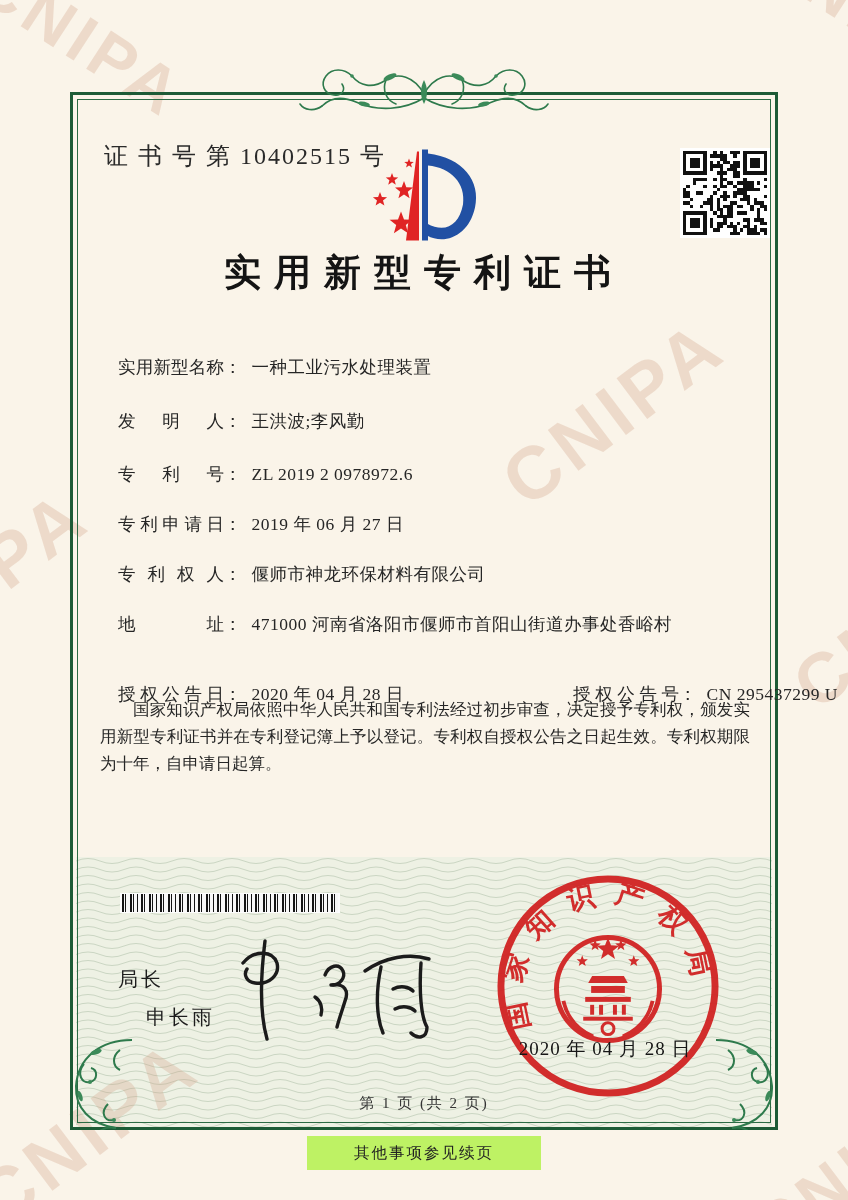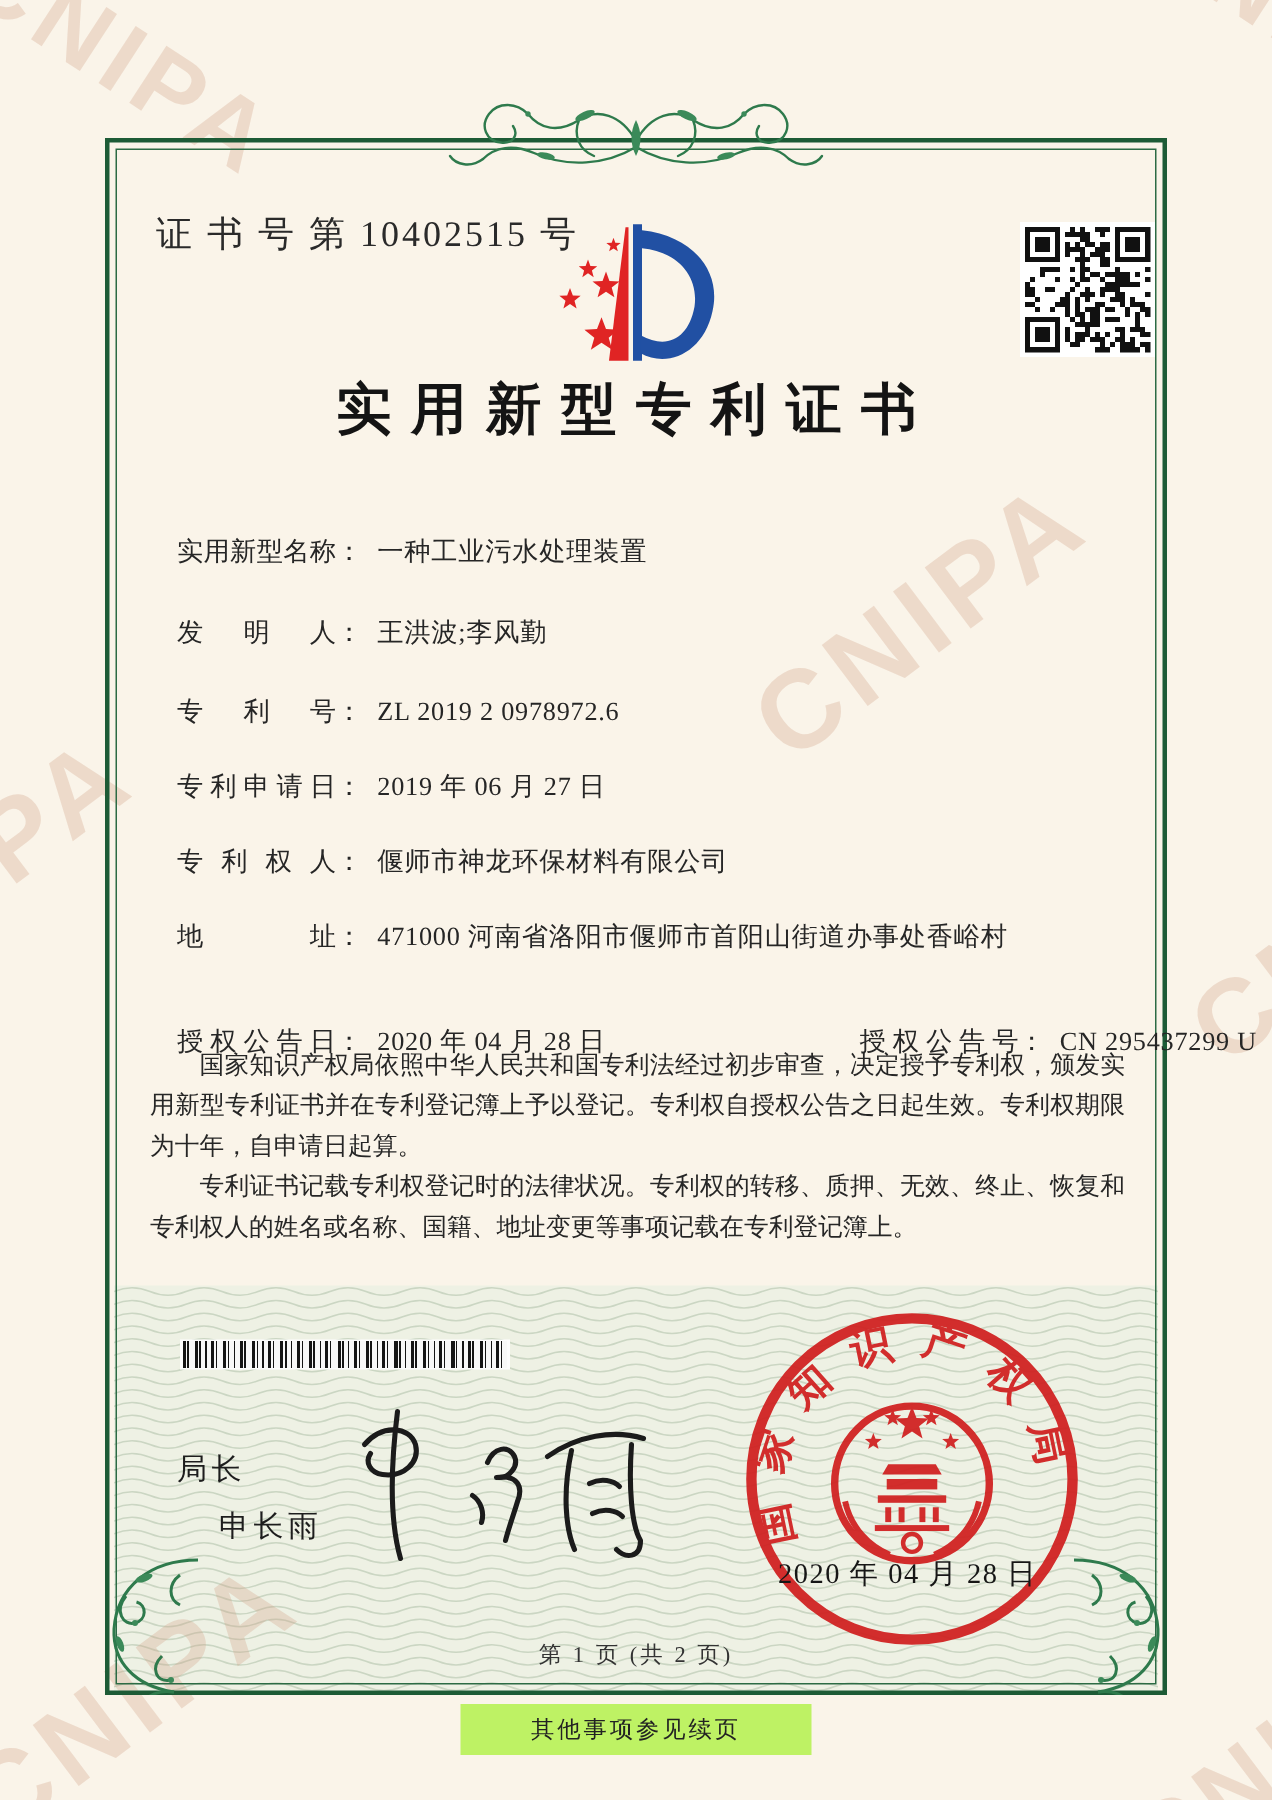--- a/index.html
+++ b/index.html
@@ -421,21 +421,20 @@
     </div>
     <div class="frow" style="top:658px;width:660px;margin-top:24px;">
       <span class="flabel">授权公告日</span><span class="colon">：</span><span class="fval">2020 年 04 月 28 日</span>
       <span class="grant-no-pair">
         <span class="flabel">授权公告号</span><span class="colon">：</span><span class="fval">CN 295437299 U</span>
       </span>
     </div>
 
     <div class="paras">
       <p>国家知识产权局依照中华人民共和国专利法经过初步审查，决定授予专利权，颁发实用新型专利证书并在专利登记簿上予以登记。专利权自授权公告之日起生效。专利权期限为十年，自申请日起算。</p>
-      <p>专利证书记载专利权登记时的法律状况。专利权的转移、质押、无效、终止、恢复和专利权人的姓名或名称、国籍、地址变更等事项记载在专利登记簿上。</p>
     </div>
 
     <div class="barcode">
         <div class="barcode-inner"></div>
       </div>
 
     <div class="director-label">局长</div>
     <div class="director-name">申长雨</div>
 
     <svg class="signature" viewBox="0 0 230 112" aria-hidden="true">

